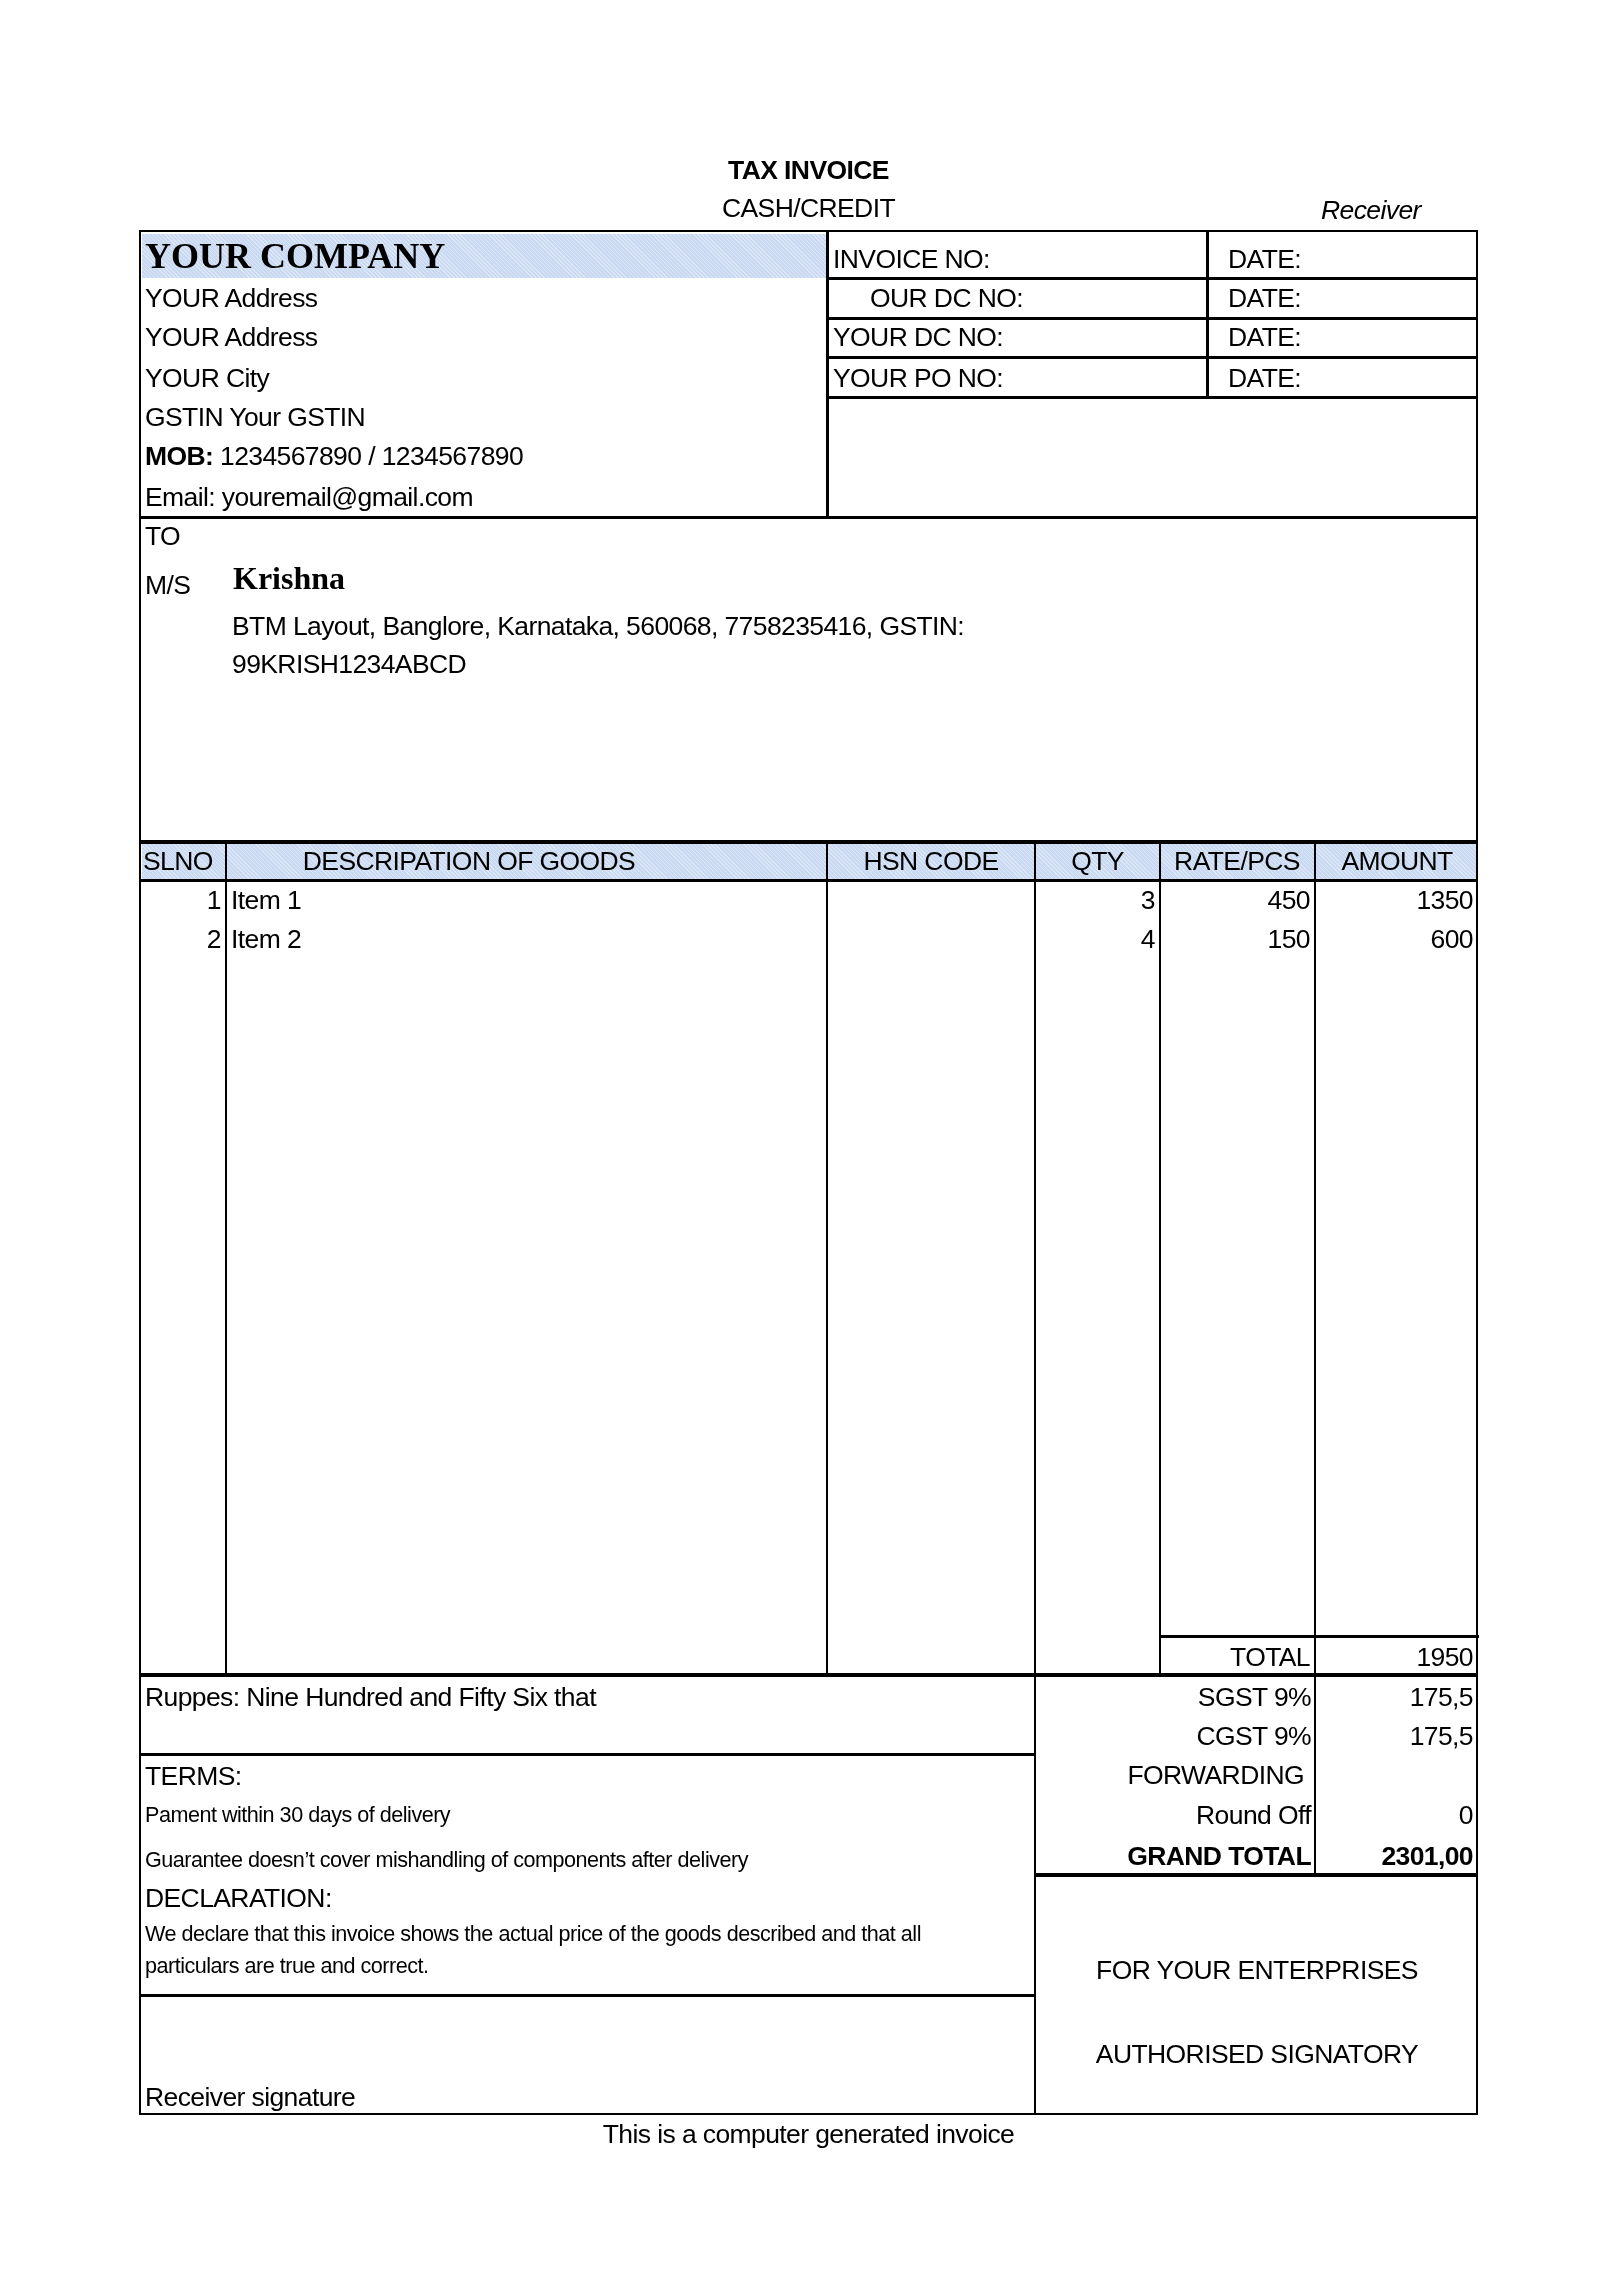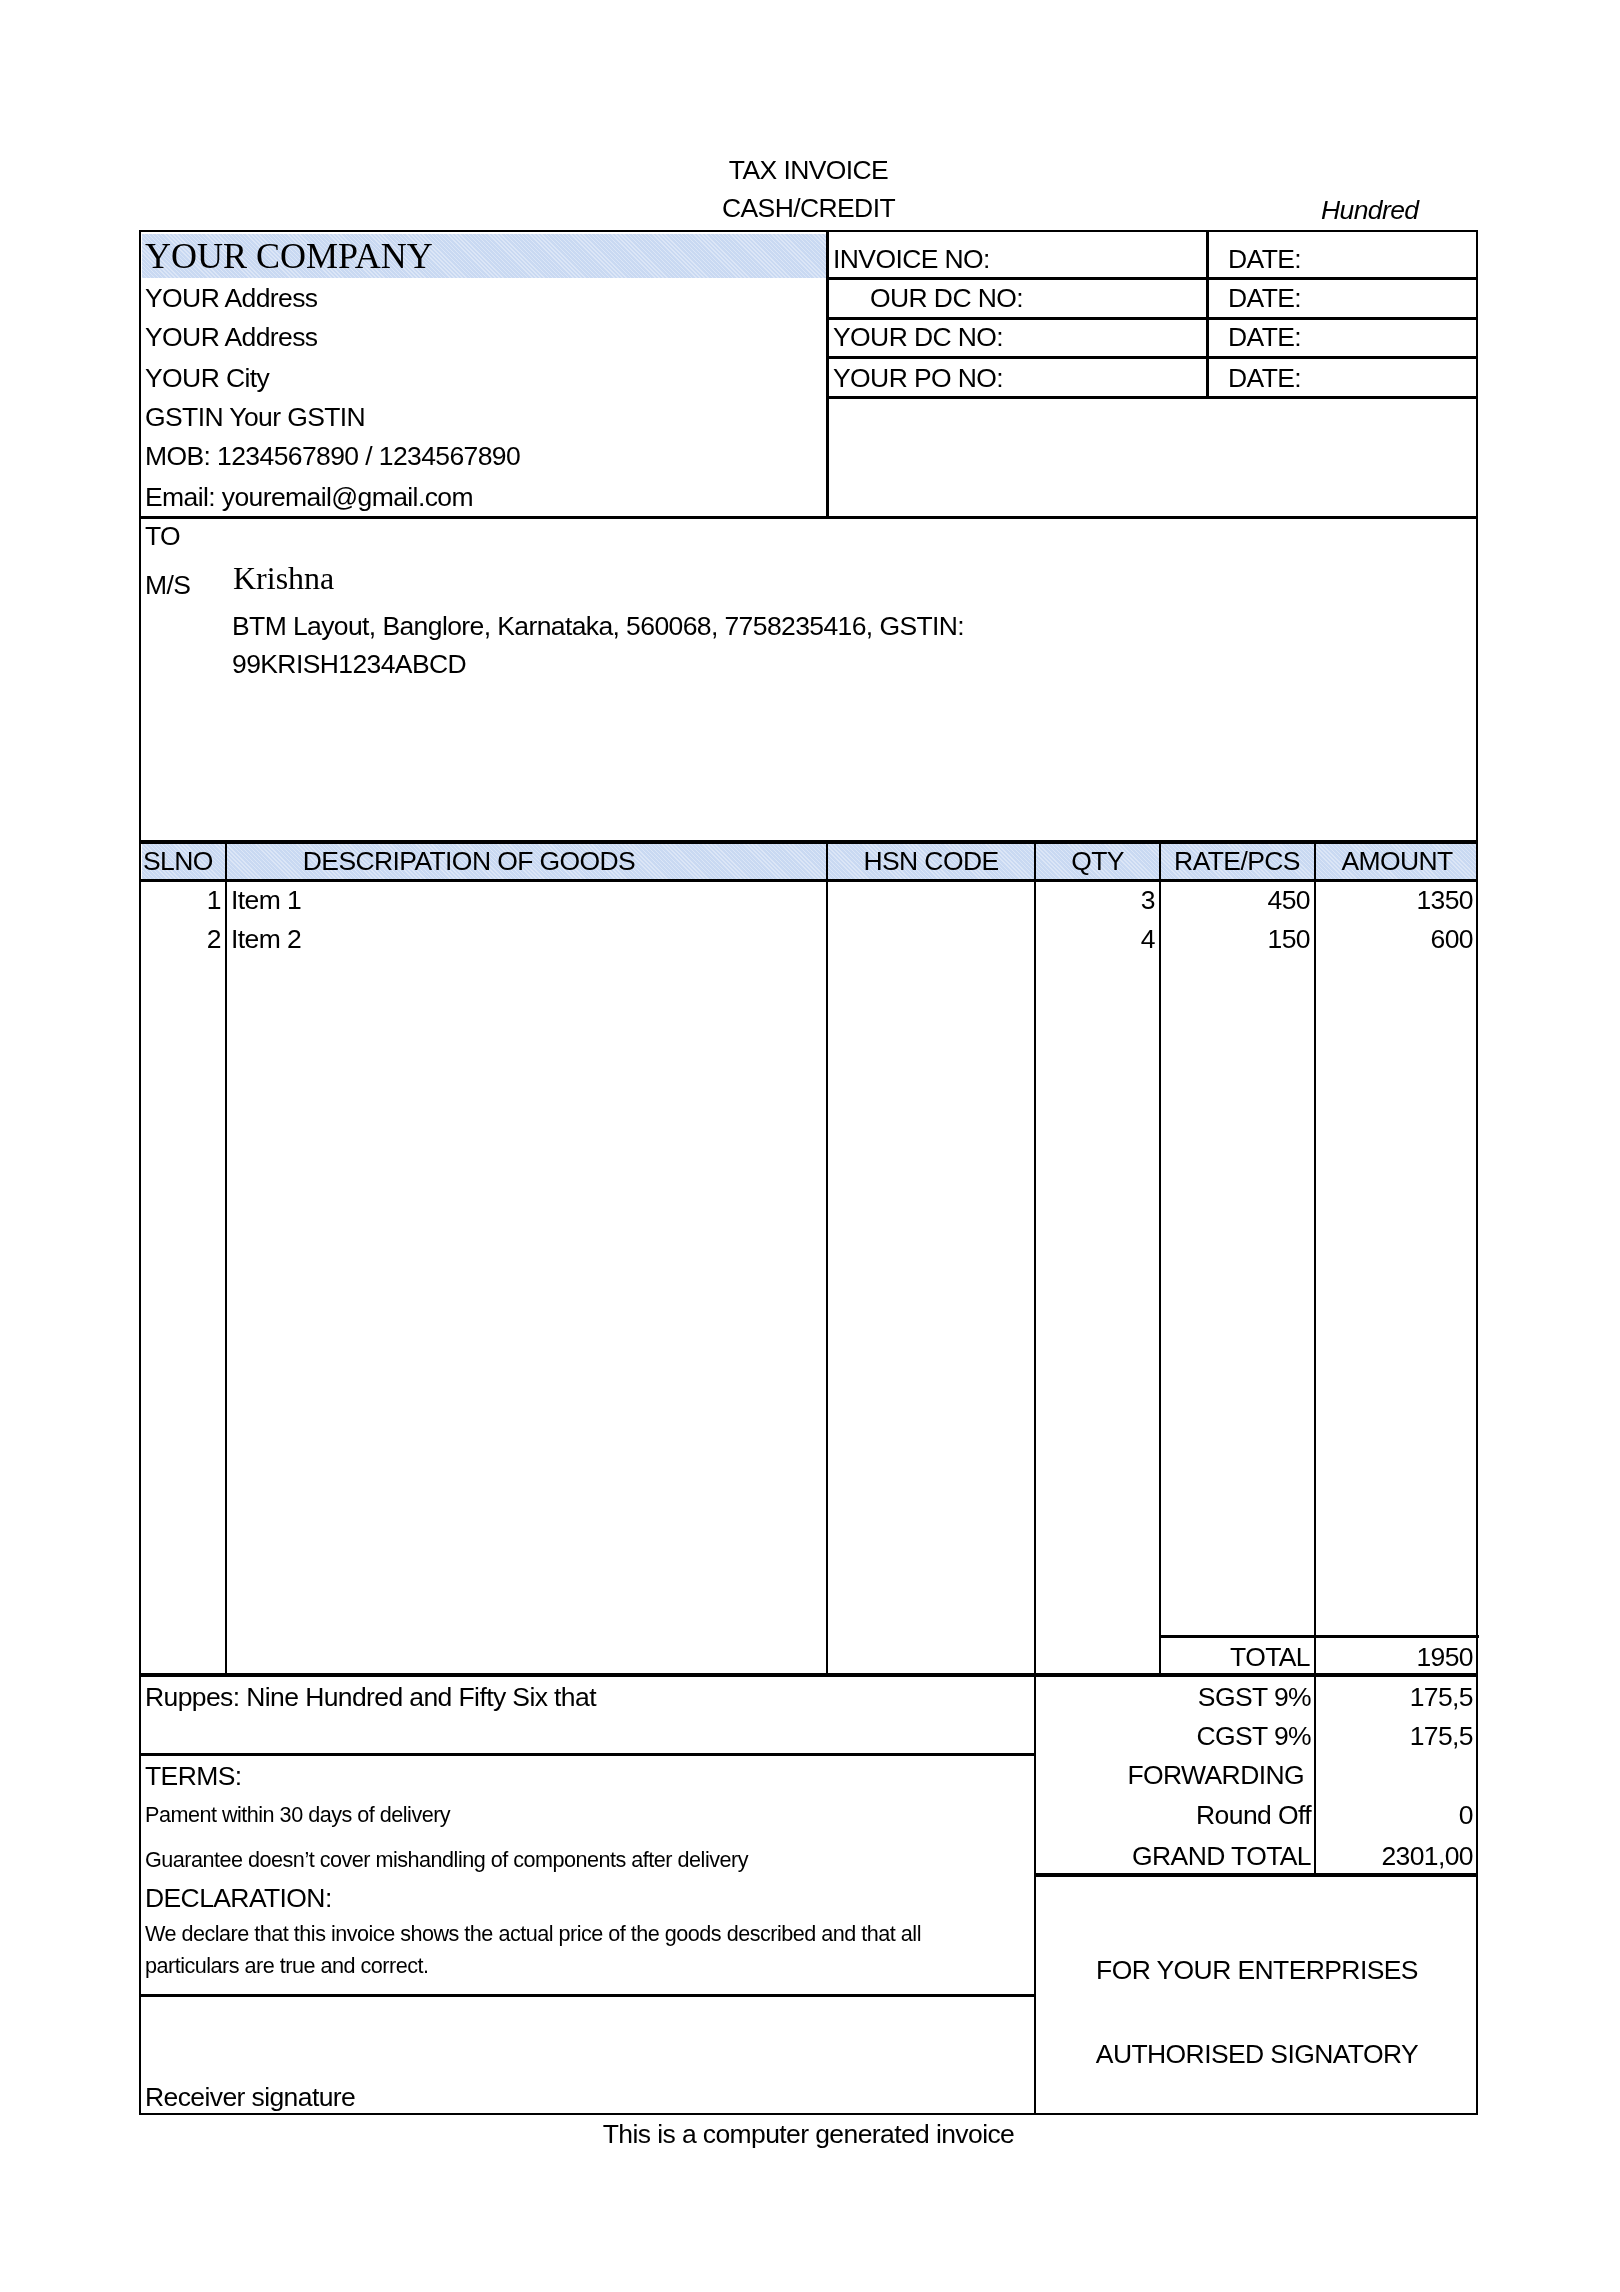--- a/index.html
+++ b/index.html
@@ -1,32 +1,32 @@
 <!DOCTYPE html>
 <html><head>
 <meta charset="utf-8">
 <style>
   html, body { margin: 0; padding: 0; background: #ffffff; }
   body { width: 1620px; height: 2293px; position: relative; font-family: "Liberation Sans Narrow", "Liberation Sans", sans-serif; color: #000; overflow: hidden; }
   .abs { position: absolute; }
   .txt { font-size: 26.5px; line-height: 1; white-space: nowrap; letter-spacing: -0.6px; }
   .small { font-size: 21.6px; letter-spacing: -0.5px; }
-  .bold { font-weight: normal; }
+  .bold { font-weight: bold; }
   .serif { font-family: "Liberation Serif", serif; letter-spacing: 0; }
   .hl { background-color: #c9d9f2; background-image: repeating-linear-gradient(45deg, rgba(255,255,255,0.35) 0 1px, transparent 1px 2.9px); }
   .line { position: absolute; background: #000; }
   .right { text-align: right; }
   .center { text-align: center; }
 </style>
 </head>
 <body>
 
 <div class="abs txt bold center" style="left:588px; top:157px; width:441px;">TAX INVOICE</div>
 <div class="abs txt center" style="left:588px; top:195px; width:441px;">CASH/CREDIT</div>
-<div class="abs txt" style="left:1321px; top:197px; font-style:italic;">Hundred</div>
+<div class="abs txt" style="left:1321px; top:197px; font-style:italic;">Receiver</div>
 
 <div class="abs hl" style="left:142px; top:234px; width:686px; height:44px;"></div>
 
 <div class="abs hl" style="left:142px; top:844px; width:1336px; height:35px;"></div>
 
 <div class="abs" style="left:139px; top:230px; width:1339px; height:1885px; border:2.9px solid #000; box-sizing:border-box;"></div>
 
 <div class="line" style="left:826px; top:230px; width:2.9px; height:288px;"></div>
 <div class="line" style="left:1206px; top:230px; width:2.9px; height:167px;"></div>
 <div class="line" style="left:826px; top:277px; width:652px; height:2.9px;"></div>

